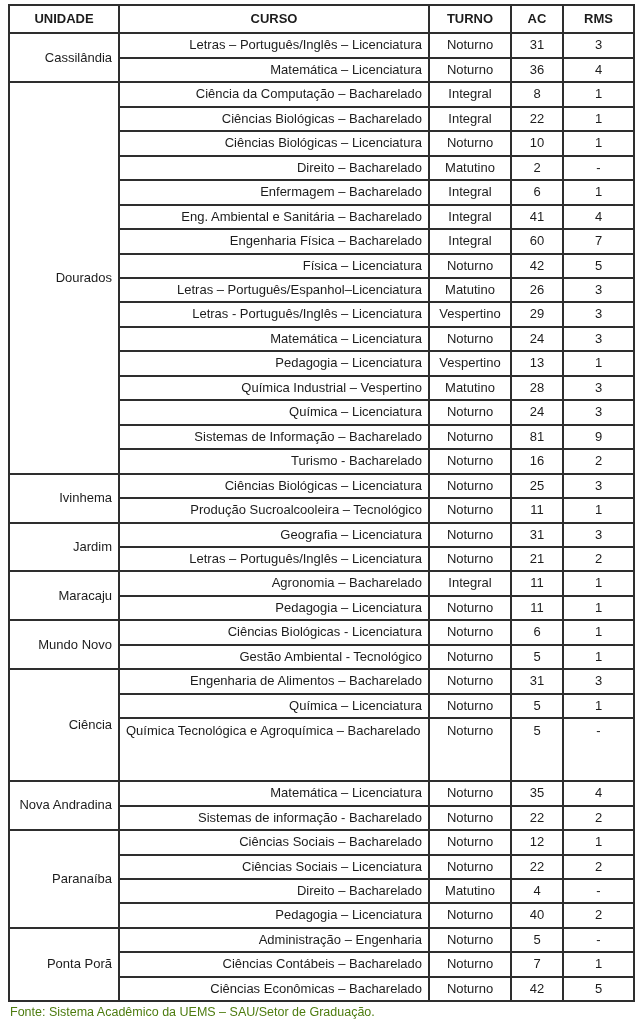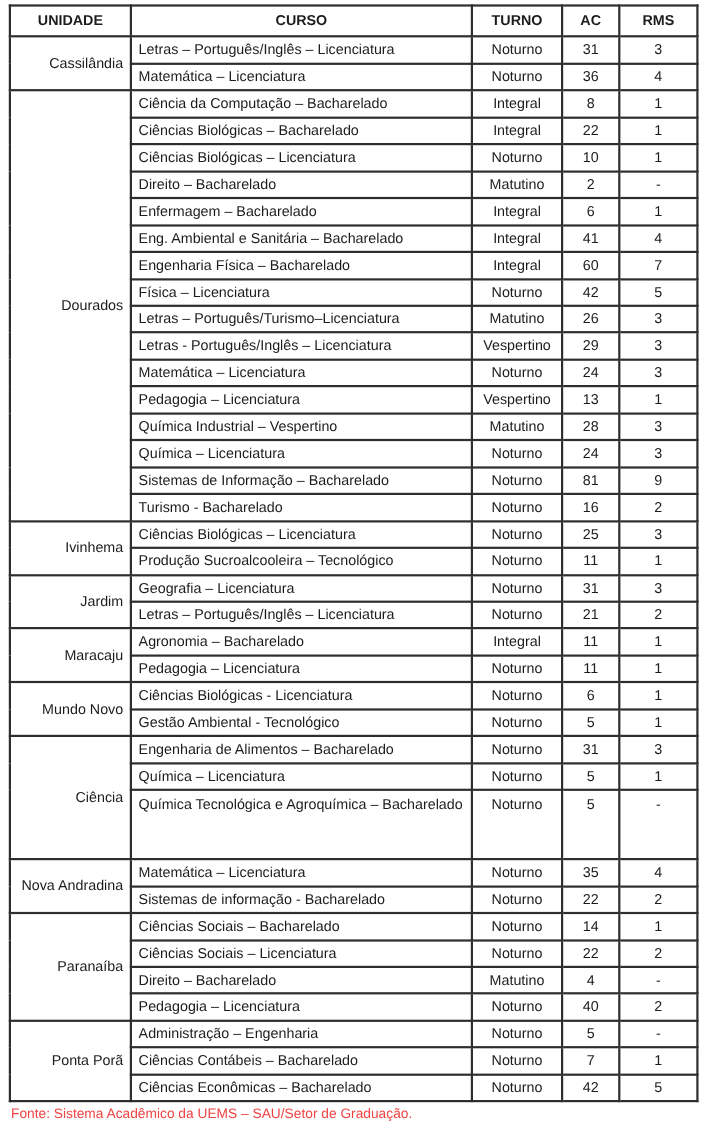--- a/index.html
+++ b/index.html
@@ -34,38 +34,38 @@
     font-weight: bold;
     text-align: center;
     padding: 4px 2px;
     font-size: 13px;
   }
   td.unidade {
     text-align: right;
     padding: 2px 10px;
   }
   td.curso {
-    text-align: left;
+    text-align: right;
     padding-left: 7px;
   }
   td.turno, td.ac, td.rms {
     text-align: center;
   }
   tr.tall td {
     height: 56px;
     vertical-align: top;
     padding-top: 3px;
   }
   tr.tall td.curso {
     text-align: justify;
   }
   .fonte {
     margin-top: 3px;
     font-size: 12.5px;
-    color: #ef4444;
+    color: #4d7c0f;
     padding-left: 2px;
   }
 </style>
 </head>
 <body>
 
 <div class="page">
   <table class="data-table">
     <colgroup>
       <col style="width:110px">
@@ -140,21 +140,21 @@
           <td class="ac">60</td>
           <td class="rms">7</td>
         </tr>
         <tr>
           <td class="curso">Física – Licenciatura</td>
           <td class="turno">Noturno</td>
           <td class="ac">42</td>
           <td class="rms">5</td>
         </tr>
         <tr>
-          <td class="curso">Letras – Português/Turismo–Licenciatura</td>
+          <td class="curso">Letras – Português/Espanhol–Licenciatura</td>
           <td class="turno">Matutino</td>
           <td class="ac">26</td>
           <td class="rms">3</td>
         </tr>
         <tr>
           <td class="curso">Letras - Português/Inglês –  Licenciatura</td>
           <td class="turno">Vespertino</td>
           <td class="ac">29</td>
           <td class="rms">3</td>
         </tr>
@@ -275,21 +275,21 @@
         <tr>
           <td class="curso">Sistemas de informação - Bacharelado</td>
           <td class="turno">Noturno</td>
           <td class="ac">22</td>
           <td class="rms">2</td>
         </tr>
         <tr>
           <td class="unidade" rowspan="4">Paranaíba</td>
           <td class="curso">Ciências Sociais  – Bacharelado</td>
           <td class="turno">Noturno</td>
-          <td class="ac">14</td>
+          <td class="ac">12</td>
           <td class="rms">1</td>
         </tr>
         <tr>
           <td class="curso">Ciências Sociais  – Licenciatura</td>
           <td class="turno">Noturno</td>
           <td class="ac">22</td>
           <td class="rms">2</td>
         </tr>
         <tr>
           <td class="curso">Direito – Bacharelado</td>

